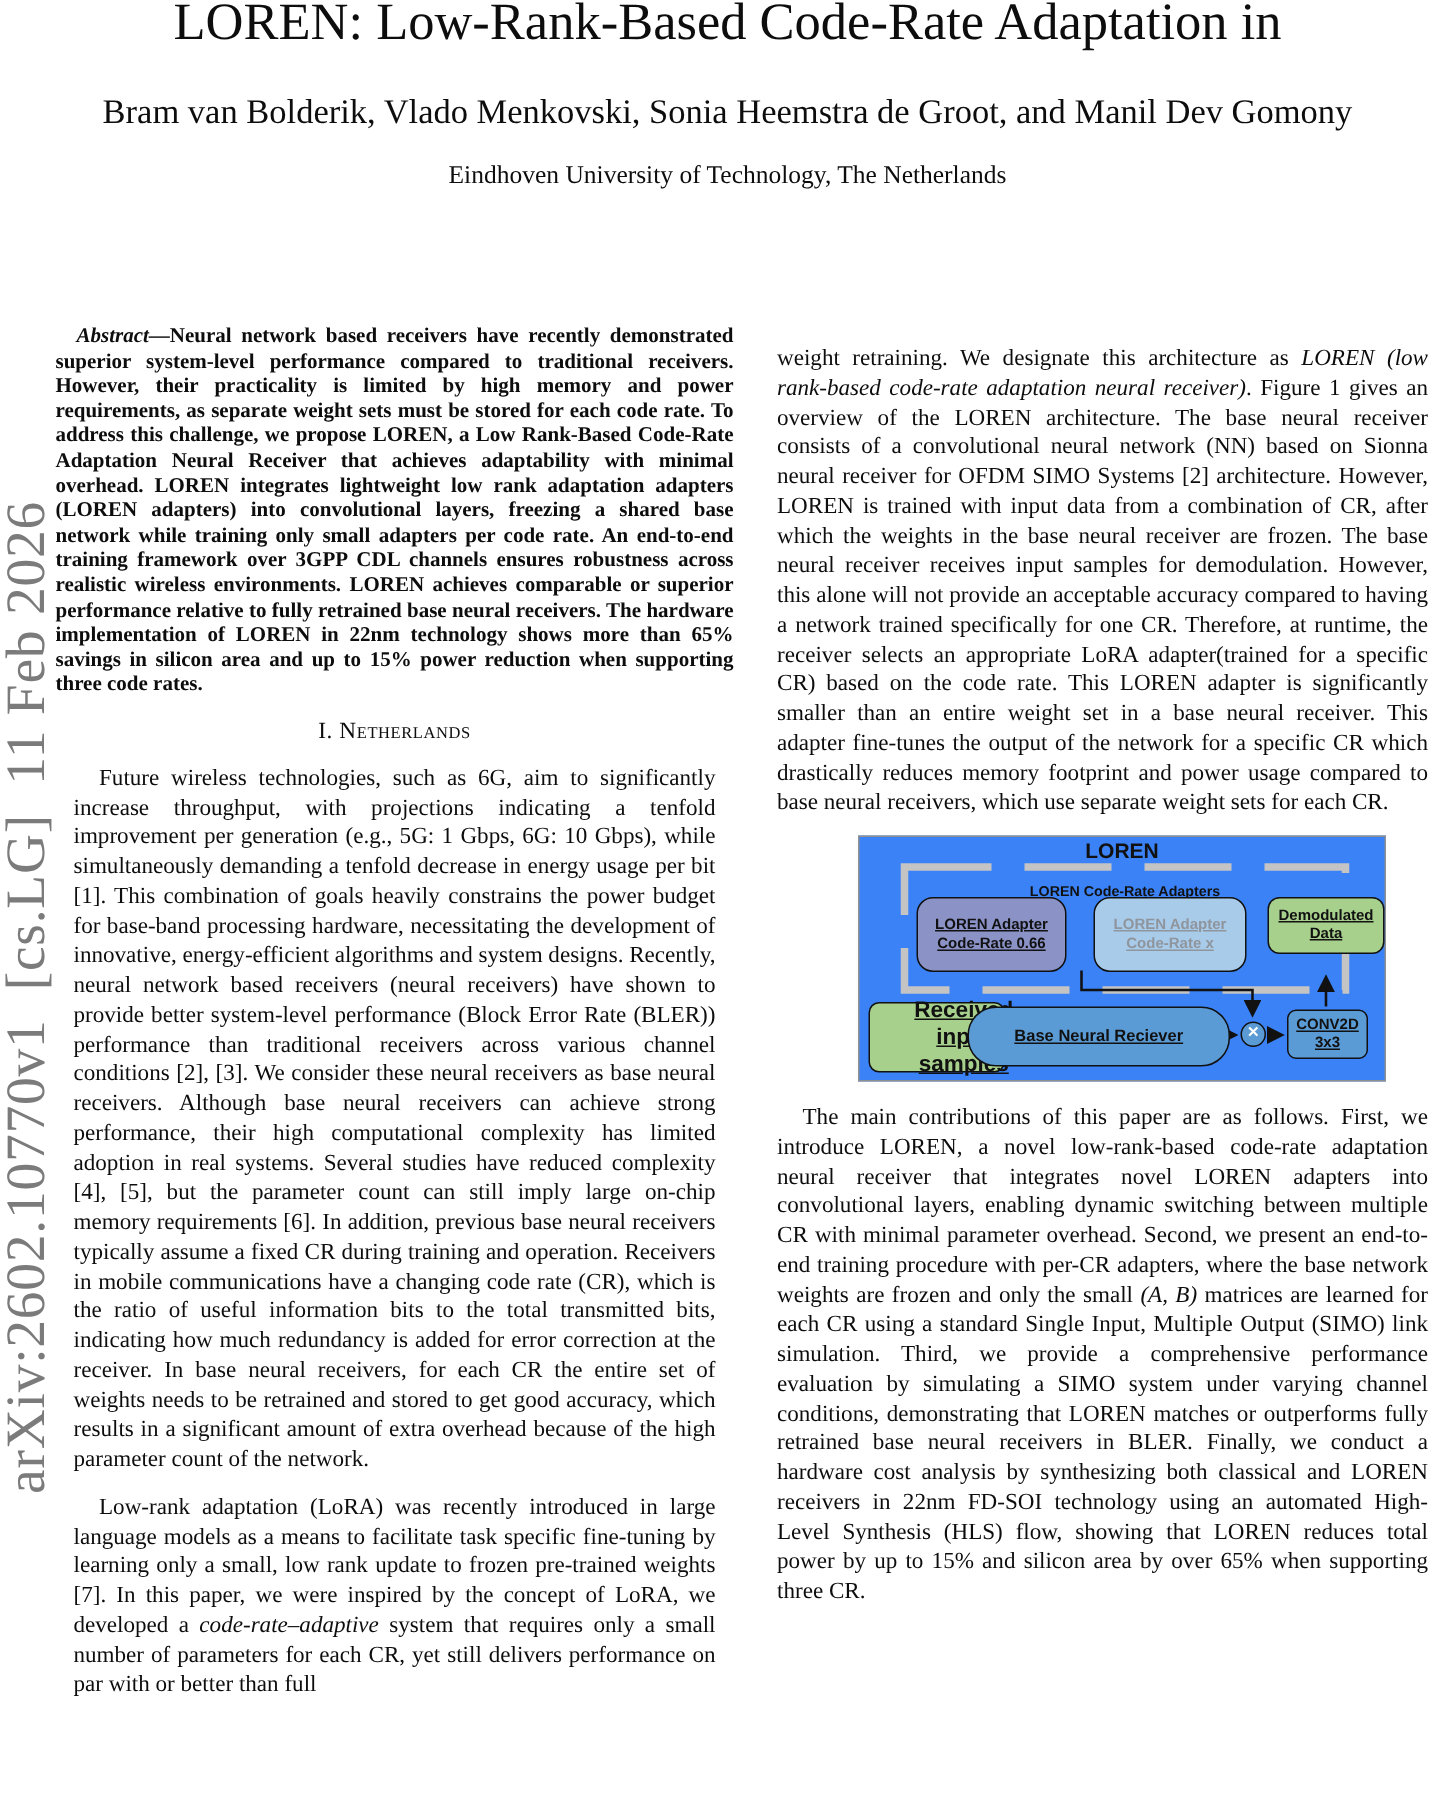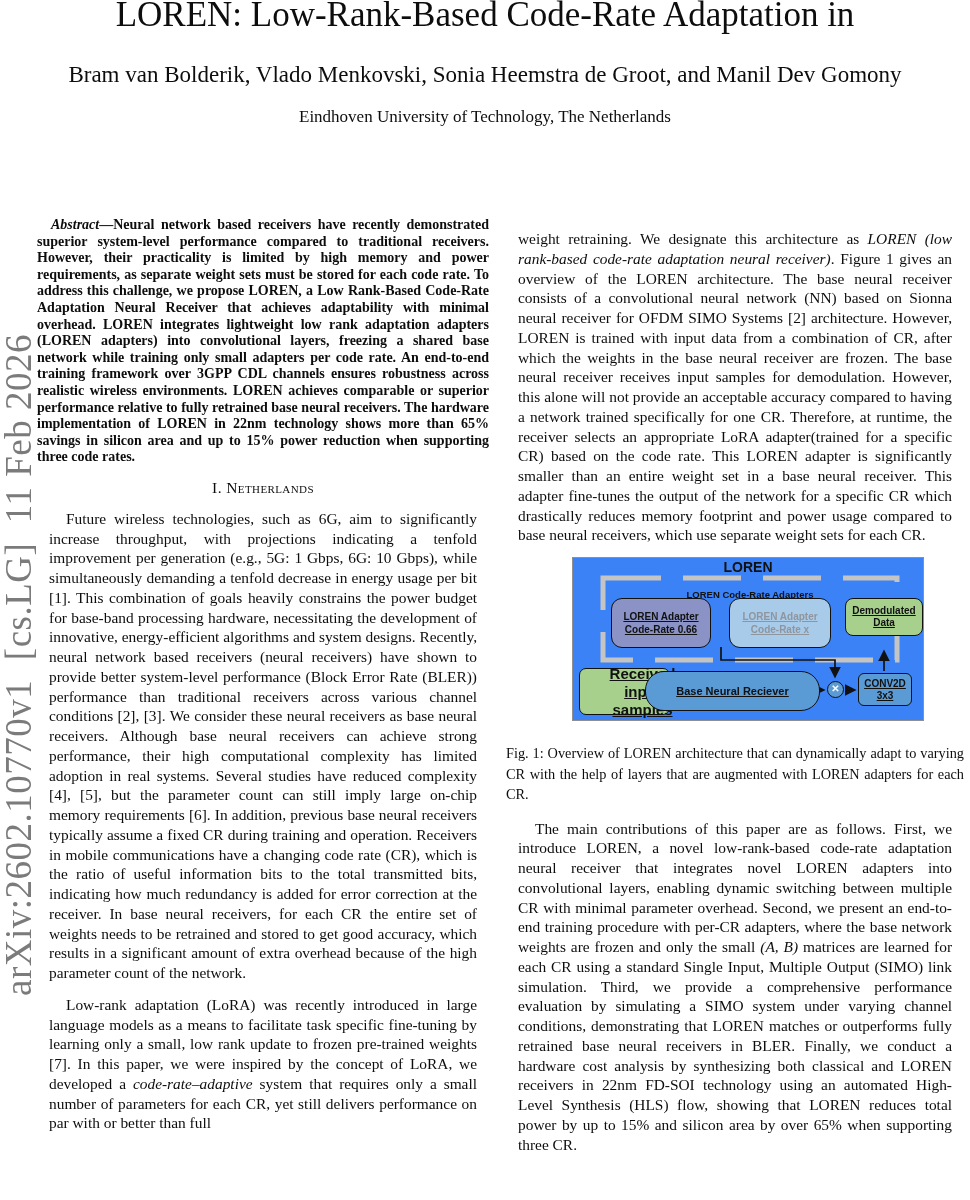--- a/index.html
+++ b/index.html
@@ -109,19 +109,18 @@
         <div class="box demod">Demodulated
 Data</div>
         <div class="box received">Received
 input
 samples</div>
         <div class="box base">Base Neural Reciever</div>
         <div class="mult">✕</div>
         <div class="box conv">CONV2D
 3x3</div>
       </div>
-      <figcaption class="caption">Fig. 1: Overview of LOREN architecture that can dynamically adapt to varying CR with the help of layers that are augmented with LOREN adapters for each CR.</figcaption>
     </figure>
 
     <p class="para after-fig"><span>The main contributions of this paper are as follows. First, we introduce LOREN, a novel low-rank-based code-rate adaptation neural receiver that integrates novel LOREN adapters into convolutional layers, enabling dynamic switching between multiple CR with minimal parameter overhead. Second, we present an end-to-end training procedure with per-CR adapters, where the base network weights are frozen and only the small </span><span style="font-style: italic;">(A, B)</span><span> matrices are learned for each CR using a standard Single Input, Multiple Output (SIMO) link simulation. Third, we provide a comprehensive performance evaluation by simulating a SIMO system under varying channel conditions, demonstrating that LOREN matches or outperforms fully retrained base neural receivers in BLER. Finally, we conduct a hardware cost analysis by synthesizing both classical and LOREN receivers in 22nm FD-SOI technology using an automated High-Level Synthesis (HLS) flow, showing that LOREN reduces total power by up to 15% and silicon area by over 65% when supporting three CR.</span></p>
   </div>
 
 </div>
 
 </body></html>

